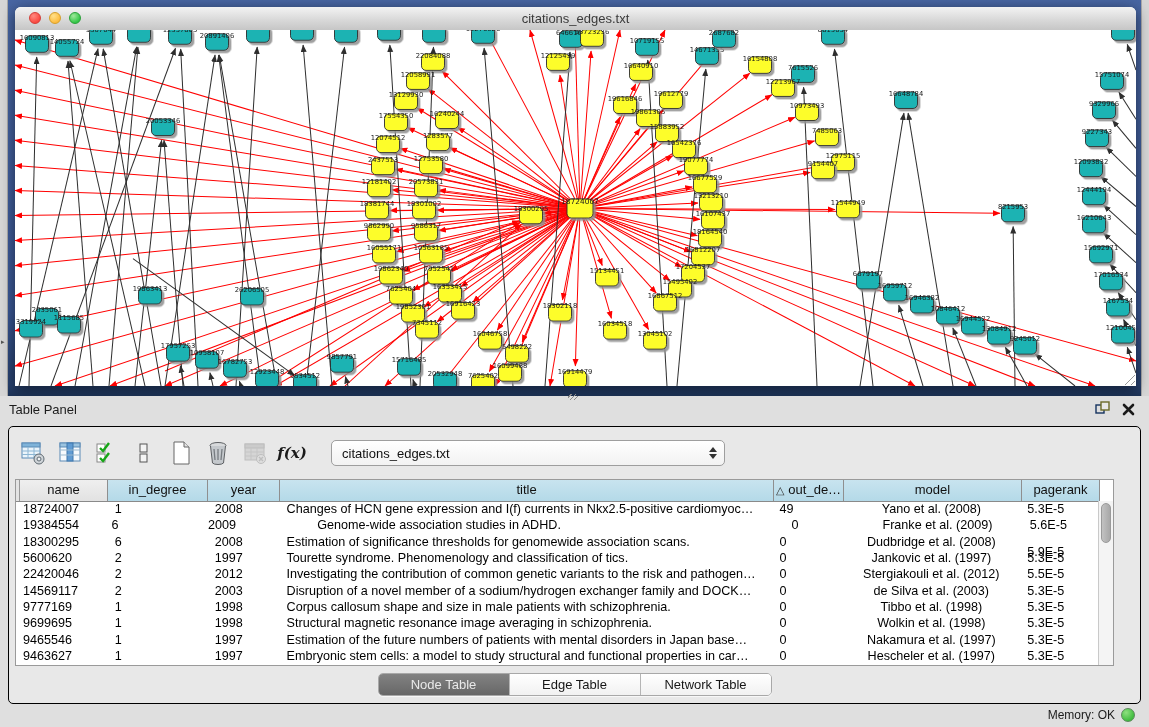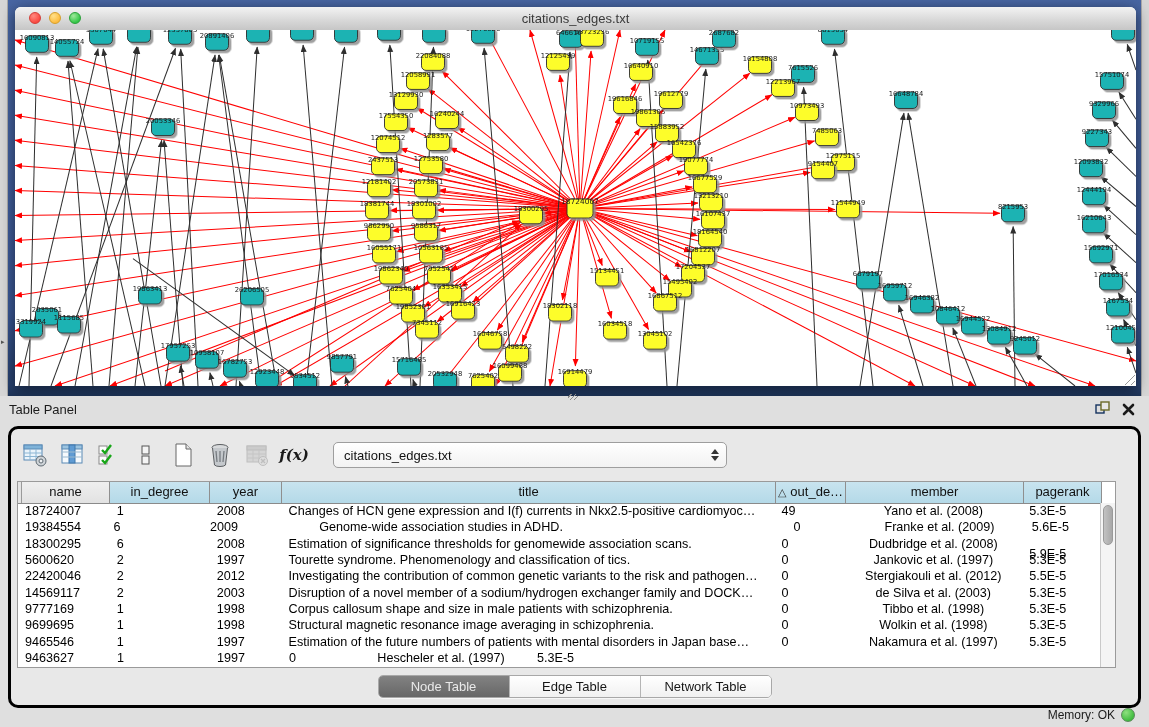--- a/index.html
+++ b/index.html
@@ -27,21 +27,21 @@
     background:repeating-linear-gradient(135deg,transparent 0 3px,#9a9a9a 3px 4px);
     clip-path:polygon(100% 0,100% 100%,0 100%);}
   
   .table-panel{position:absolute;left:0;top:396px;width:1149px;height:331px;background:#dfdfdf;}
   .panel-titlebar{position:absolute;left:0;top:0;right:0;height:28px;text-align:center;}
   .panel-title{position:absolute;left:9px;top:6px;font-size:13px;color:#1c1c1c;}
   .panel-btns{position:absolute;right:14px;top:5px;display:flex;gap:12px;align-items:center;}
   .divider-grip{position:absolute;left:568px;top:-2px;width:10px;height:6px;
     background:repeating-linear-gradient(135deg,transparent 0 2px,#8d8d8d 2px 3px);}
   .panel-body{position:absolute;left:8px;right:8px;top:30px;height:276px;background:#e8e8e8;
-    border:3px solid #000000;border-radius:10px;}
+    border:1px solid #000000;border-radius:5px;}
   .toolbar{position:absolute;left:10px;top:10px;height:32px;display:flex;align-items:center;gap:9px;}
   .tb-btn{width:28px;height:28px;display:flex;align-items:center;justify-content:center;background:transparent;border:none;padding:0;}
   .fx{font-family:"DejaVu Serif",serif;font-style:italic;font-weight:bold;font-size:15px;color:#1a1a1a;}
   .combo{margin-left:16px;width:392px;height:24px;background:linear-gradient(180deg,#ffffff,#f2f2f2);
     border:1px solid #9e9e9e;border-radius:5px;position:relative;display:flex;align-items:center;
     box-shadow:inset 0 1px 1px rgba(255,255,255,.8);}
   .combo .val{font-size:13px;color:#111;padding-left:10px;}
   .combo .stepper{position:absolute;right:7px;top:3px;width:9px;height:18px;display:flex;flex-direction:column;
     align-items:center;justify-content:center;gap:2px;}
   .combo .stepper i{width:0;height:0;border-left:4px solid transparent;border-right:4px solid transparent;}
@@ -794,21 +794,21 @@
     </div>
 
     <div class="dtable">
       <div class="thead" id="thead">
           <div class="gutter"></div>
           <div class="th gray" style="width: 88px;"><span>name</span></div>
           <div class="th" style="width: 100px;"><span>in_degree</span></div>
           <div class="th" style="width: 72px;"><span>year</span></div>
           <div class="th" style="width: 494px;"><span>title</span></div>
           <div class="th" style="width: 70px;"><span class="sort">△</span><span>out_de…</span></div>
-          <div class="th" style="width: 178px;"><span>member</span></div>
+          <div class="th" style="width: 178px;"><span>model</span></div>
           <div class="th" style="width: 78px;"><span>pagerank</span></div>
         </div>
       <div class="tbody" id="tbody">
           <div class="trow">
             <div class="td" style="width: 92px;">18724007</div>
             <div class="td" style="width: 100px;">1</div>
             <div class="td" style="width: 72px;">2008</div>
             <div class="td" style="width: 494px;">Changes of HCN gene expression and I(f) currents in Nkx2.5-positive cardiomyoc…</div>
             <div class="td" style="width: 70px;">49</div>
             <div class="td center" style="width: 178px;">Yano et al. (2008)</div>
@@ -883,20 +883,21 @@
             <div class="td" style="width: 72px;">1997</div>
             <div class="td" style="width: 494px;">Estimation of the future numbers of patients with mental disorders in Japan base…</div>
             <div class="td" style="width: 70px;">0</div>
             <div class="td center" style="width: 178px;">Nakamura et al. (1997)</div>
             <div class="td" style="width: 78px;">5.3E-5</div>
           </div>
           <div class="trow">
             <div class="td" style="width: 92px;">9463627</div>
             <div class="td" style="width: 100px;">1</div>
             <div class="td" style="width: 72px;">1997</div>
+            <div class="td" style="width: 494px;">Embryonic stem cells: a model to study structural and functional properties in car…</div>
             <div class="td" style="width: 70px;">0</div>
             <div class="td center" style="width: 178px;">Hescheler et al. (1997)</div>
             <div class="td" style="width: 78px;">5.3E-5</div>
           </div>
         </div>
       <div class="vscroll">
         <div class="vthumb"></div>
       </div>
     </div>
 

